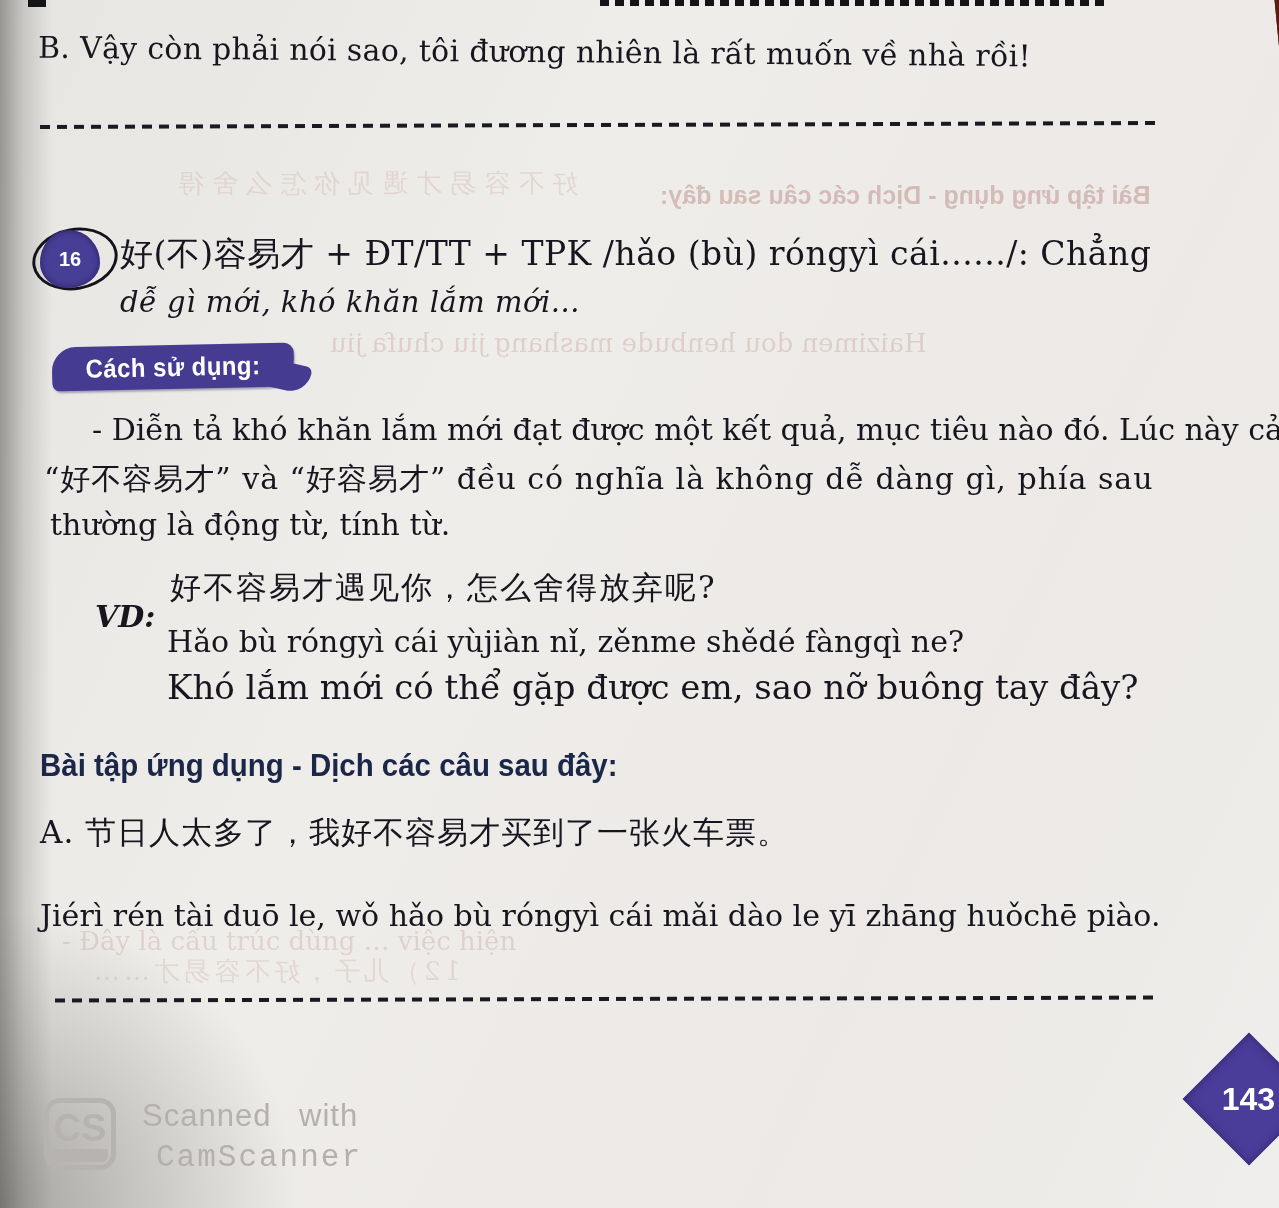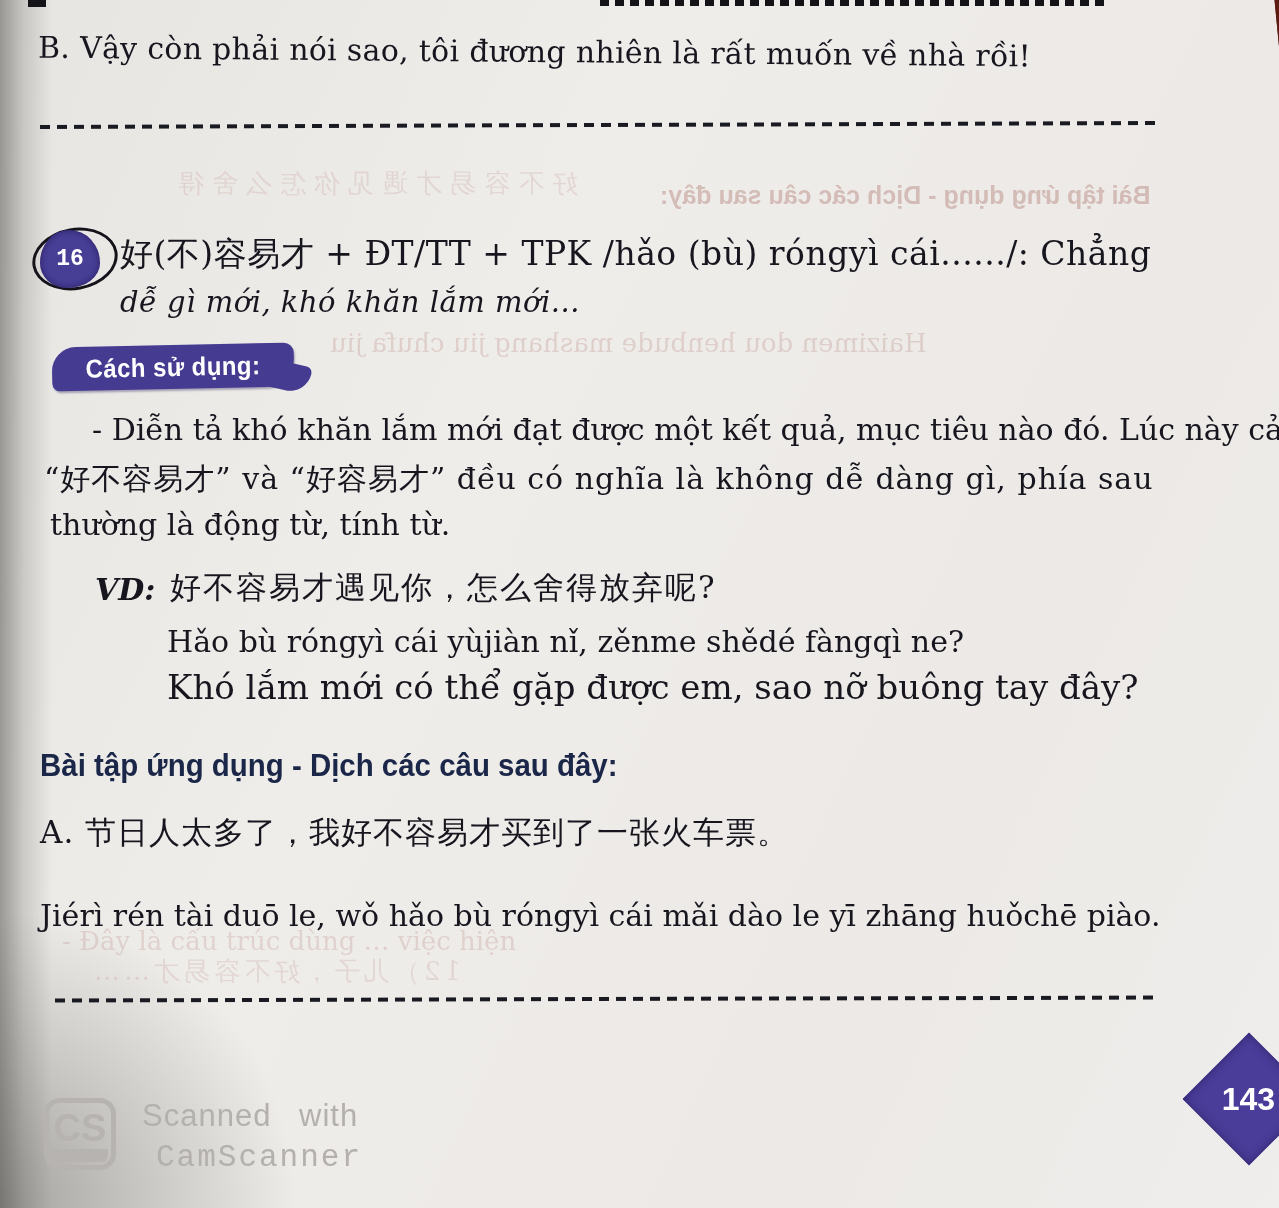--- a/index.html
+++ b/index.html
@@ -28,38 +28,38 @@
   
   .abs{position:absolute;white-space:nowrap;}
   .line-b{top:34px;left:38px;font-size:30px;letter-spacing:.3px;transform:rotate(.5deg);}
 
   .sec-badge{position:absolute;left:32px;top:226px;width:86px;height:66px;}
   .badge-ellipse{position:absolute;left:0;top:2px;width:80px;height:56px;border:3px solid #15131a;
     border-radius:50%;transform:rotate(-10deg);}
   .badge-blob{position:absolute;left:8px;top:4px;width:60px;height:58px;background:#473e96;
     border-radius:48% 52% 55% 45%/58% 58% 44% 44%;display:flex;align-items:center;justify-content:center;
     box-shadow:inset 0 0 6px rgba(20,10,60,.6);}
-  .badge-blob span{color:#fff;font-family:Liberation Mono, monospace;font-weight:700;font-size:23px;}
+  .badge-blob span{color:#fff;font-family:Liberation Sans, sans-serif;font-weight:700;font-size:20px;}
 
   .title1{left:120px;top:232px;font-size:33px;letter-spacing:.5px;}
   .title2{left:120px;top:285px;font-size:29px;letter-spacing:.5px;font-style:italic;}
 
   .usage-badge{position:absolute;left:52px;top:345px;width:242px;height:44px;background:#453c92;
     border-radius:24px 10px 28px 8px;display:flex;align-items:center;justify-content:center;
     transform:rotate(-1.2deg);box-shadow:1px 2px 2px rgba(40,30,90,.35);}
   .usage-badge::after{content:"";position:absolute;right:-16px;bottom:-4px;width:44px;height:28px;
     background:#453c92;border-radius:0 10px 36px 8px;transform:rotate(14deg);z-index:-1;}
   .usage-badge span{color:#fff;font-family:"Liberation Sans",sans-serif;font-weight:700;
     font-size:26px;transform:scaleX(.92);letter-spacing:.5px;}
 
   .u0{left:92px;top:412px;font-size:30px;}
   .u1{left:44px;top:459px;font-size:30px;letter-spacing:1px;}
   .u2{left:42px;top:507px;font-size:30px;margin-left:8px;}
 
-  .vd-label{left:95px;top:572px;font-size:30px;font-style:italic;font-weight:700;}
+  .vd-label{left:95px;top:599px;font-size:30px;font-style:italic;font-weight:700;}
   .vd-cn{left:170px;top:567px;font-size:31px;letter-spacing:2px;}
   .vd-py{left:167px;top:624px;font-size:30px;}
   .vd-vn{left:167px;top:667px;font-size:34px;}
 
   .ex-h{left:40px;top:747px;font-size:32px;font-family:"Liberation Sans",sans-serif;font-weight:700;
     color:#1b2748;transform:scaleX(.92);transform-origin:left;}
   .ex-a{left:40px;top:812px;font-size:31px;letter-spacing:1px;}
   .ex-p{left:40px;top:898px;font-size:30px;}
 
   

